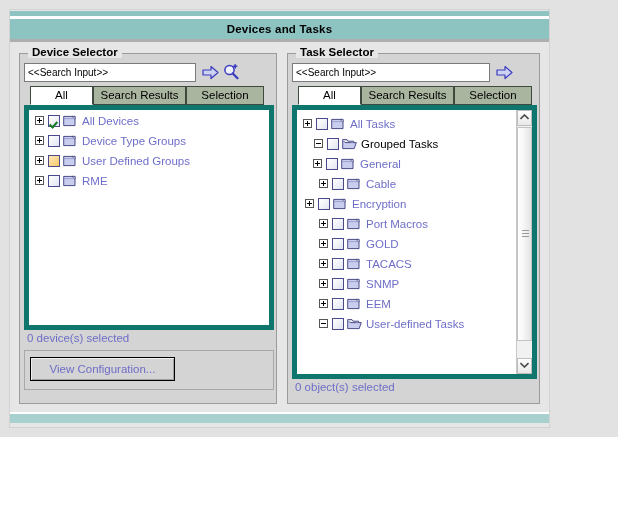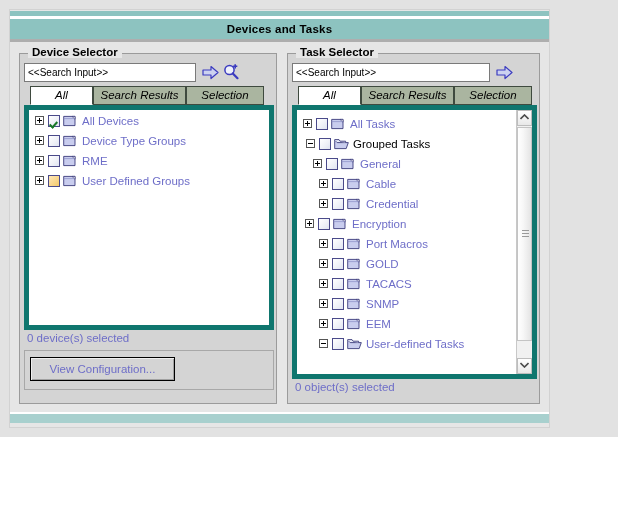--- a/index.html
+++ b/index.html
@@ -125,21 +125,20 @@
     height: 19px;
     border: 1px solid #3f4a3f;
     box-sizing: border-box;
     font-size: 11.5px;
     color: #000000;
     text-align: center;
     line-height: 17px;
     background: #aab5a0;
     cursor: pointer;
     white-space: nowrap;
-    font-style: italic;
   }
   .tab.active {
     background: #ffffff;
     border-bottom-color: #ffffff;
     font-weight: normal;
   }
 
   
   .tree-panel {
     position: absolute;
@@ -339,30 +338,30 @@
         <div class="tree-row" style="padding-left:6px"><span class="exp plus"></span><span class="cbx checked"></span><span class="folder"><svg width="15" height="12" viewBox="0 0 15 12">
               <path d="M0.7 1.4 L12.0 1.4 L12.0 10.6 L0.7 10.6 Z" fill="#c9cdee" stroke="#3a3a7a" stroke-width="0.9"></path>
               <path d="M9.0 1.4 L12.0 1.4 L12.0 4.2 Z" fill="#ffffff" stroke="#3a3a7a" stroke-width="0.7"></path>
               <path d="M0.7 3.6 L12.0 3.6" stroke="#8a8ec4" stroke-width="0.7"></path>
             </svg></span><span class="lbl">All Devices</span></div>
         <div class="tree-row" style="padding-left:6px"><span class="exp plus"></span><span class="cbx"></span><span class="folder"><svg width="15" height="12" viewBox="0 0 15 12">
               <path d="M0.7 1.4 L12.0 1.4 L12.0 10.6 L0.7 10.6 Z" fill="#c9cdee" stroke="#3a3a7a" stroke-width="0.9"></path>
               <path d="M9.0 1.4 L12.0 1.4 L12.0 4.2 Z" fill="#ffffff" stroke="#3a3a7a" stroke-width="0.7"></path>
               <path d="M0.7 3.6 L12.0 3.6" stroke="#8a8ec4" stroke-width="0.7"></path>
             </svg></span><span class="lbl">Device Type Groups</span></div>
+        <div class="tree-row" style="padding-left:6px"><span class="exp plus"></span><span class="cbx filled"></span><span class="folder"><svg width="15" height="12" viewBox="0 0 15 12">
+              <path d="M0.7 1.4 L12.0 1.4 L12.0 10.6 L0.7 10.6 Z" fill="#c9cdee" stroke="#3a3a7a" stroke-width="0.9"></path>
+              <path d="M9.0 1.4 L12.0 1.4 L12.0 4.2 Z" fill="#ffffff" stroke="#3a3a7a" stroke-width="0.7"></path>
+              <path d="M0.7 3.6 L12.0 3.6" stroke="#8a8ec4" stroke-width="0.7"></path>
+            </svg></span><span class="lbl">User Defined Groups</span></div>
         <div class="tree-row" style="padding-left:6px"><span class="exp plus"></span><span class="cbx"></span><span class="folder"><svg width="15" height="12" viewBox="0 0 15 12">
               <path d="M0.7 1.4 L12.0 1.4 L12.0 10.6 L0.7 10.6 Z" fill="#c9cdee" stroke="#3a3a7a" stroke-width="0.9"></path>
               <path d="M9.0 1.4 L12.0 1.4 L12.0 4.2 Z" fill="#ffffff" stroke="#3a3a7a" stroke-width="0.7"></path>
               <path d="M0.7 3.6 L12.0 3.6" stroke="#8a8ec4" stroke-width="0.7"></path>
             </svg></span><span class="lbl">RME</span></div>
-        <div class="tree-row" style="padding-left:6px"><span class="exp plus"></span><span class="cbx filled"></span><span class="folder"><svg width="15" height="12" viewBox="0 0 15 12">
-              <path d="M0.7 1.4 L12.0 1.4 L12.0 10.6 L0.7 10.6 Z" fill="#c9cdee" stroke="#3a3a7a" stroke-width="0.9"></path>
-              <path d="M9.0 1.4 L12.0 1.4 L12.0 4.2 Z" fill="#ffffff" stroke="#3a3a7a" stroke-width="0.7"></path>
-              <path d="M0.7 3.6 L12.0 3.6" stroke="#8a8ec4" stroke-width="0.7"></path>
-            </svg></span><span class="lbl">User Defined Groups</span></div>
       </div>
 
     <div class="statusbar" style="left:4px; top:277px; width:250px; height:16px;">0 device(s) selected</div>
 
     <div class="inner-panel" style="left:4px; top:296px; width:250px; height:40px;">
       <button class="pushbtn" style="left:5px; top:6px; width:145px; height:24px;">View Configuration...</button>
     </div>
   </div>
 
   <div class="groupbox" id="task-box">
@@ -383,39 +382,34 @@
       <div class="tab" style="left:162px;top:0; width:78px;">Selection</div>
     </div>
 
     <div class="tree-panel" style="left:4px; top:51px; width:245px; height:274px;">
       <div id="task-tree" style="position:absolute; left:0; top:3px; width:226px;">
           <div class="tree-row" style="padding-left:6px"><span class="exp plus"></span><span class="cbx"></span><span class="folder"><svg width="15" height="12" viewBox="0 0 15 12">
                 <path d="M0.7 1.4 L12.0 1.4 L12.0 10.6 L0.7 10.6 Z" fill="#c9cdee" stroke="#3a3a7a" stroke-width="0.9"></path>
                 <path d="M9.0 1.4 L12.0 1.4 L12.0 4.2 Z" fill="#ffffff" stroke="#3a3a7a" stroke-width="0.7"></path>
                 <path d="M0.7 3.6 L12.0 3.6" stroke="#8a8ec4" stroke-width="0.7"></path>
               </svg></span><span class="lbl">All Tasks</span></div>
-          <div class="tree-row" style="padding-left:9px"><span class="exp"></span><span class="cbx"></span><span class="folder"><svg width="15" height="12" viewBox="0 0 15 12">
+          <div class="tree-row" style="padding-left:17px"><span class="exp"></span><span class="cbx"></span><span class="folder"><svg width="15" height="12" viewBox="0 0 15 12">
                 <path d="M0.7 3.2 L0.7 10.6 L12.2 10.6 L14.3 4.6 L3.2 4.6 L2.2 3.2 Z" fill="#c9cdee" stroke="#3a3a7a" stroke-width="0.9" stroke-linejoin="round"></path>
                 <path d="M0.7 3.2 L0.7 1.6 L5.0 1.6 L6.1 3.2 L11.6 3.2 L11.6 4.6" fill="#e3e5f6" stroke="#3a3a7a" stroke-width="0.9" stroke-linejoin="round"></path>
               </svg></span><span class="lbl plain">Grouped Tasks</span></div>
           <div class="tree-row" style="padding-left:16px"><span class="exp plus"></span><span class="cbx"></span><span class="folder"><svg width="15" height="12" viewBox="0 0 15 12">
                 <path d="M0.7 1.4 L12.0 1.4 L12.0 10.6 L0.7 10.6 Z" fill="#c9cdee" stroke="#3a3a7a" stroke-width="0.9"></path>
                 <path d="M9.0 1.4 L12.0 1.4 L12.0 4.2 Z" fill="#ffffff" stroke="#3a3a7a" stroke-width="0.7"></path>
                 <path d="M0.7 3.6 L12.0 3.6" stroke="#8a8ec4" stroke-width="0.7"></path>
               </svg></span><span class="lbl">General</span></div>
           <div class="tree-row" style="padding-left:22px"><span class="exp plus"></span><span class="cbx"></span><span class="folder"><svg width="15" height="12" viewBox="0 0 15 12">
                 <path d="M0.7 1.4 L12.0 1.4 L12.0 10.6 L0.7 10.6 Z" fill="#c9cdee" stroke="#3a3a7a" stroke-width="0.9"></path>
                 <path d="M9.0 1.4 L12.0 1.4 L12.0 4.2 Z" fill="#ffffff" stroke="#3a3a7a" stroke-width="0.7"></path>
                 <path d="M0.7 3.6 L12.0 3.6" stroke="#8a8ec4" stroke-width="0.7"></path>
               </svg></span><span class="lbl">Cable</span></div>
-          <div class="tree-row" style="padding-left:22px"><span class="exp plus"></span><span class="cbx"></span><span class="folder"><svg width="15" height="12" viewBox="0 0 15 12">
-                <path d="M0.7 1.4 L12.0 1.4 L12.0 10.6 L0.7 10.6 Z" fill="#c9cdee" stroke="#3a3a7a" stroke-width="0.9"></path>
-                <path d="M9.0 1.4 L12.0 1.4 L12.0 4.2 Z" fill="#ffffff" stroke="#3a3a7a" stroke-width="0.7"></path>
-                <path d="M0.7 3.6 L12.0 3.6" stroke="#8a8ec4" stroke-width="0.7"></path>
-              </svg></span><span class="lbl">Credential</span></div>
           <div class="tree-row" style="padding-left:8px"><span class="exp plus"></span><span class="cbx"></span><span class="folder"><svg width="15" height="12" viewBox="0 0 15 12">
                 <path d="M0.7 1.4 L12.0 1.4 L12.0 10.6 L0.7 10.6 Z" fill="#c9cdee" stroke="#3a3a7a" stroke-width="0.9"></path>
                 <path d="M9.0 1.4 L12.0 1.4 L12.0 4.2 Z" fill="#ffffff" stroke="#3a3a7a" stroke-width="0.7"></path>
                 <path d="M0.7 3.6 L12.0 3.6" stroke="#8a8ec4" stroke-width="0.7"></path>
               </svg></span><span class="lbl">Encryption</span></div>
           <div class="tree-row" style="padding-left:22px"><span class="exp plus"></span><span class="cbx"></span><span class="folder"><svg width="15" height="12" viewBox="0 0 15 12">
                 <path d="M0.7 1.4 L12.0 1.4 L12.0 10.6 L0.7 10.6 Z" fill="#c9cdee" stroke="#3a3a7a" stroke-width="0.9"></path>
                 <path d="M9.0 1.4 L12.0 1.4 L12.0 4.2 Z" fill="#ffffff" stroke="#3a3a7a" stroke-width="0.7"></path>
                 <path d="M0.7 3.6 L12.0 3.6" stroke="#8a8ec4" stroke-width="0.7"></path>
               </svg></span><span class="lbl">Port Macros</span></div>

